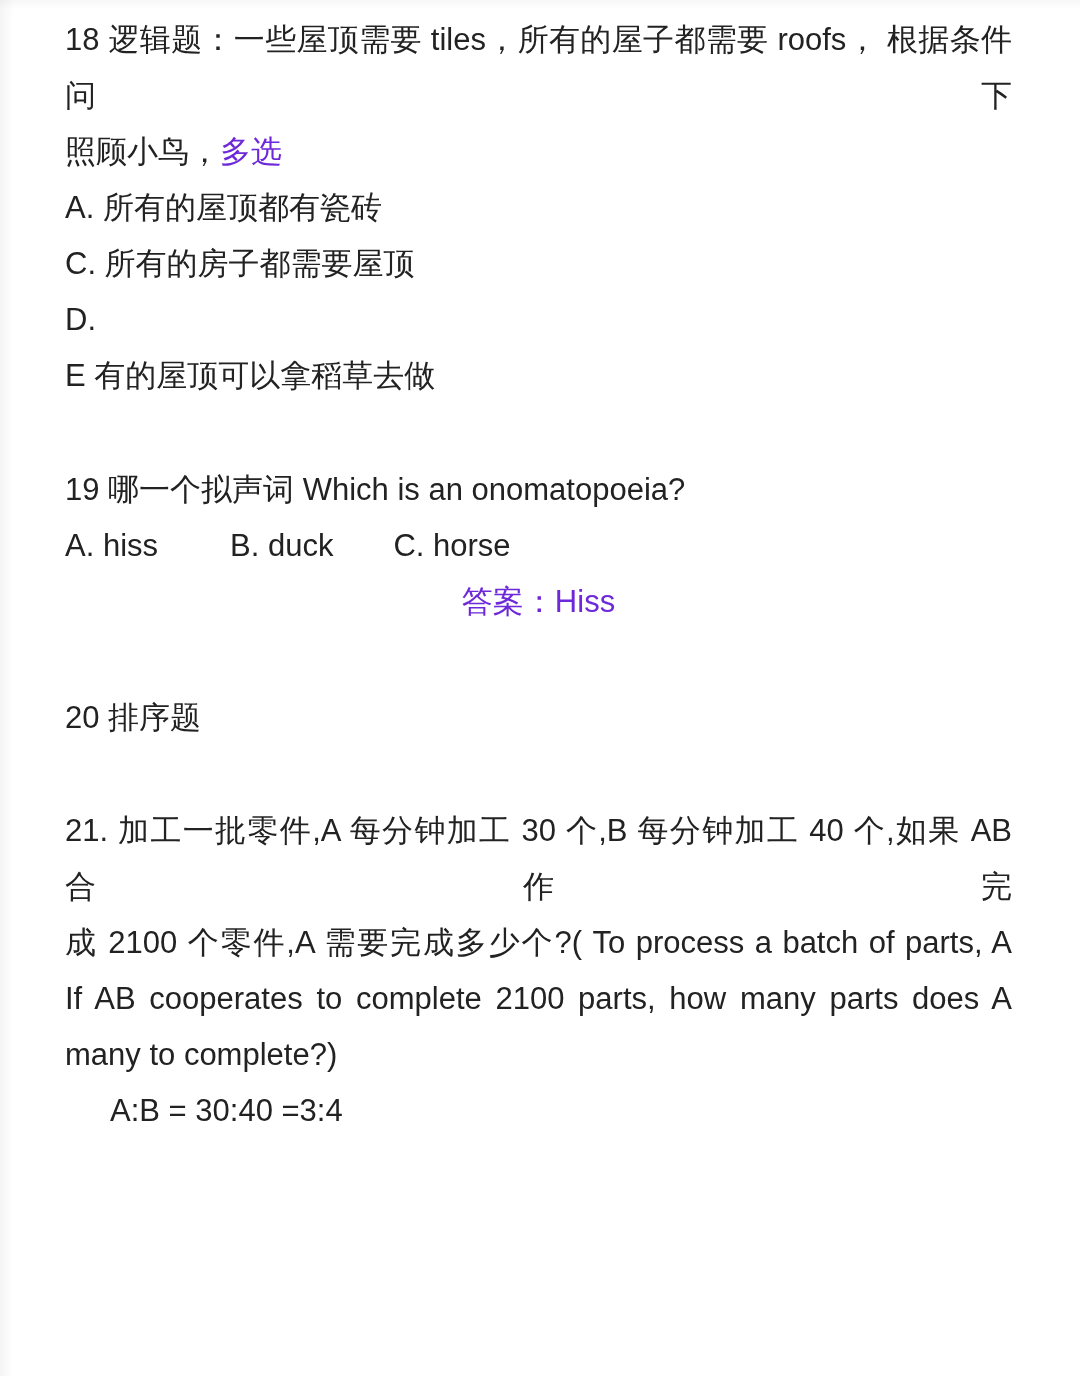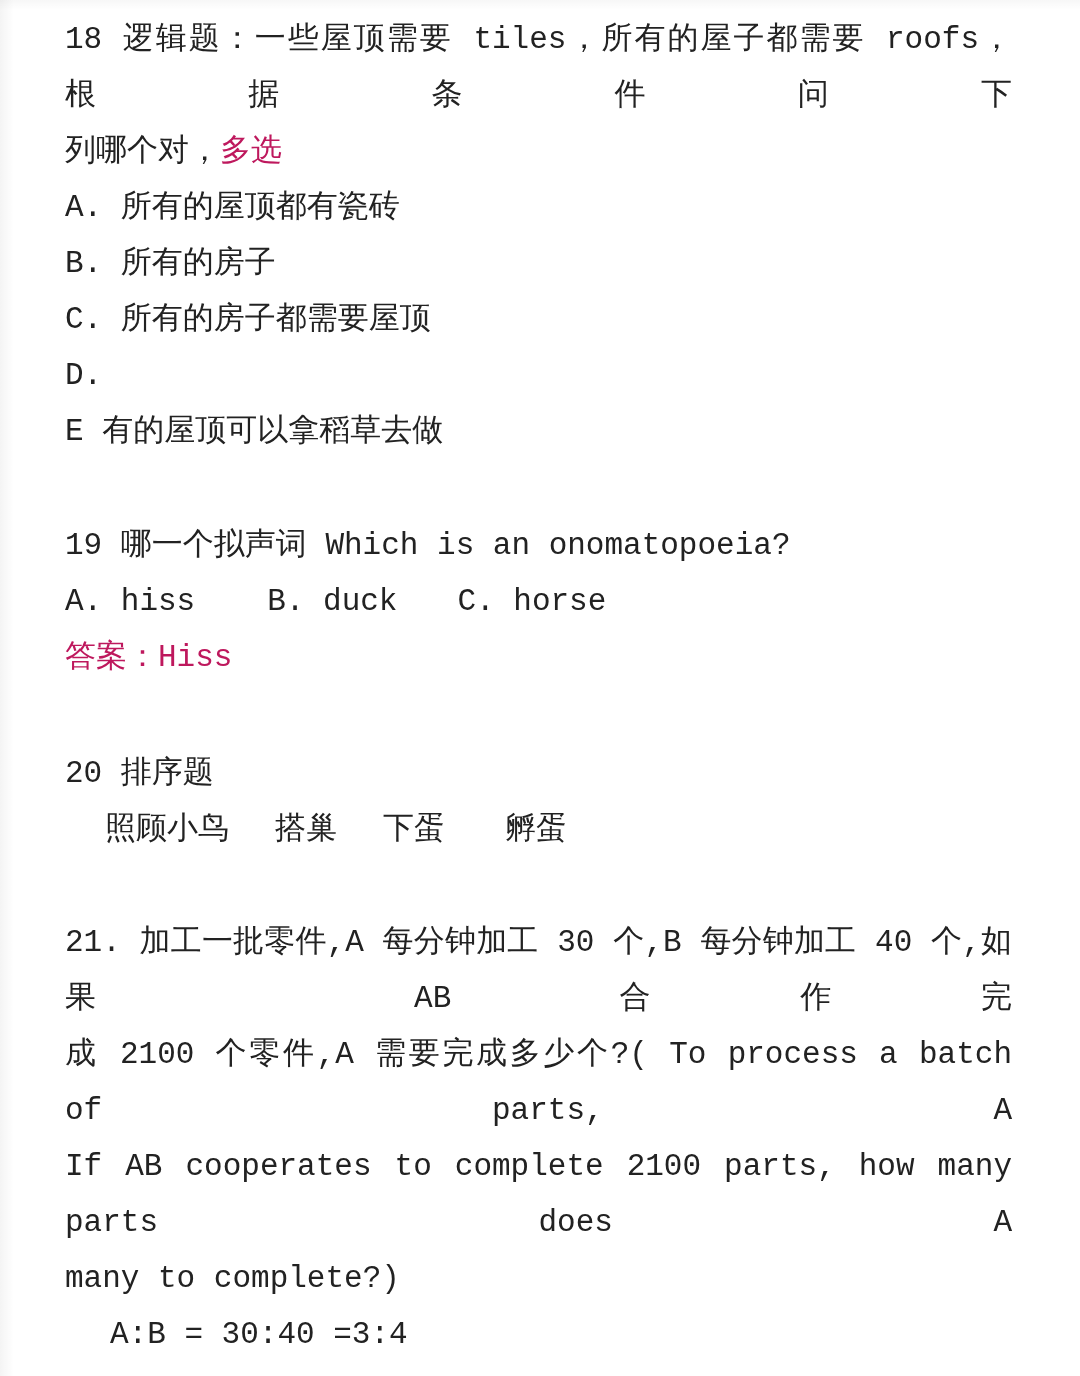--- a/index.html
+++ b/index.html
@@ -27,28 +27,28 @@
       linear-gradient(to right, rgba(0,0,0,0.045), rgba(0,0,0,0) 14px),
       linear-gradient(to bottom, rgba(0,0,0,0.03), rgba(0,0,0,0) 10px);
   }
   .doc {
     position: relative;
     padding: 12px 68px 0 65px;
     width: 947px;
   }
   .line {
     white-space: pre-wrap;
-    font-family: Liberation Mono, monospace;
   }
   .justify {
     text-align: justify;
     text-align-last: justify;
   }
   .red {
-    color: #be185d;
+    color: #6d28d9;
+    text-align: center;
   }
   section { margin: 0; }
   .q19 { margin-top: 58px; }
   .q20 { margin-top: 60px; }
   .q21 { margin-top: 57px; }
 
   .opt-row { display: flex; }
   .opt-row .opt:nth-child(1) { margin-right: 72px; text-align: center; }
   .opt-row .opt:nth-child(2) { margin-right: 60px; }
   .opt-row .opt:nth-child(3) { margin-right: 58px; }
@@ -63,46 +63,39 @@
 </style>
 </head>
 <body>
 
 <div class="scan-shade"></div>
 
 <div class="doc">
 
   <section class="q18">
     <div class="line justify">18 逻辑题：一些屋顶需要 tiles，所有的屋子都需要 roofs， 根据条件问下</div>
-    <div class="line"><span>列哪个对，</span><span class="red">多选</span></div>
+    <div class="line"><span>照顾小鸟，</span><span class="red">多选</span></div>
     <div class="line">A. 所有的屋顶都有瓷砖</div>
-    <div class="line">B. 所有的房子</div>
     <div class="line">C. 所有的房子都需要屋顶</div>
     <div class="line">D.</div>
     <div class="line">E 有的屋顶可以拿稻草去做</div>
   </section>
 
   <section class="q19">
     <div class="line">19 哪一个拟声词 Which is an onomatopoeia?</div>
     <div class="line opt-row">
       <span class="opt">A. hiss</span>
       <span class="opt">B. duck</span>
       <span class="opt">C. horse</span>
     </div>
     <div class="line red">答案：Hiss</div>
   </section>
 
   <section class="q20">
     <div class="line">20 排序题</div>
-    <div class="line q20-items">
-      <span class="seq-item">照顾小鸟</span>
-      <span class="seq-item">搭巢</span>
-      <span class="seq-item">下蛋</span>
-      <span class="seq-item">孵蛋</span>
-    </div>
   </section>
 
   <section class="q21">
     <div class="line justify">21. 加工一批零件,A 每分钟加工 30 个,B 每分钟加工 40 个,如果 AB 合作完</div>
     <div class="line justify">成 2100 个零件,A 需要完成多少个?( To process a batch of parts, A</div>
     <div class="line justify">If AB cooperates to complete 2100 parts, how many parts does A</div>
     <div class="line">many to complete?)</div>
     <div class="line sol-0">A:B = 30:40 =3:4</div>
 
   </section>

